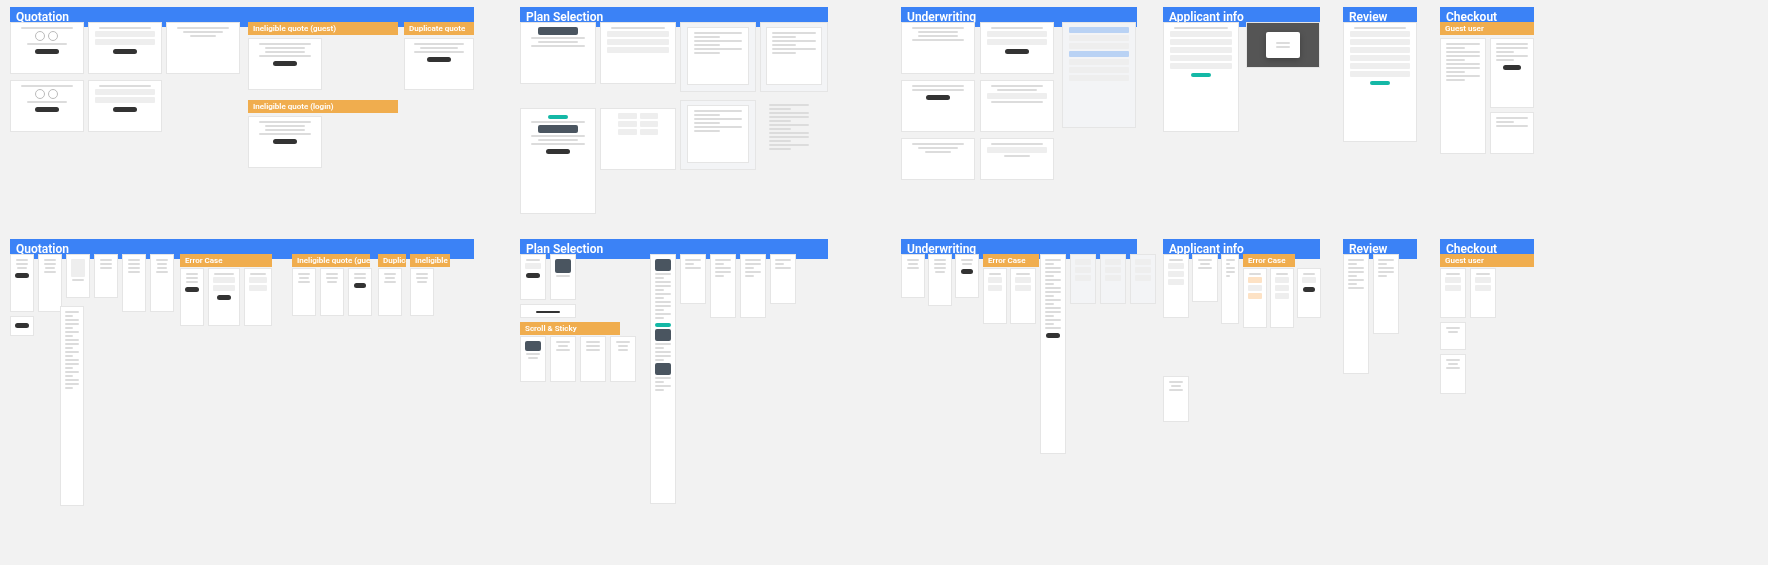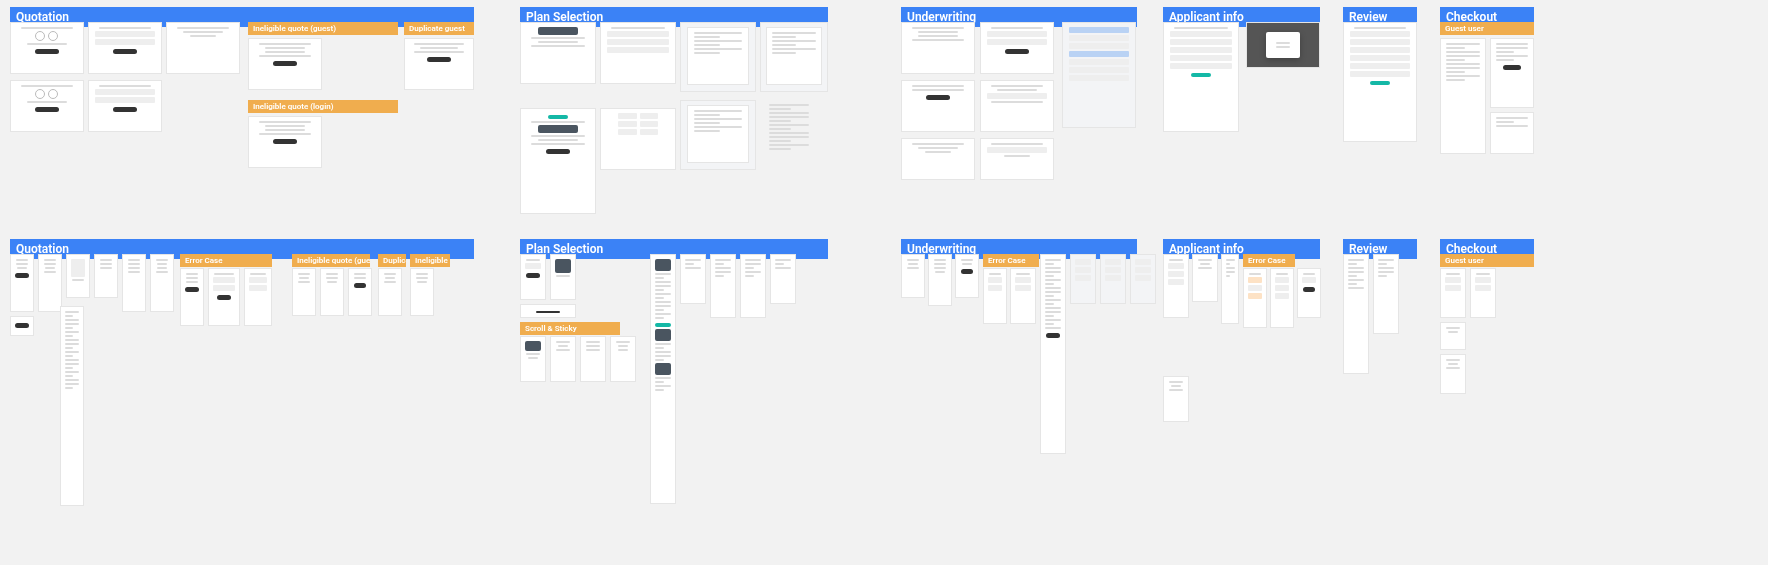--- a/index.html
+++ b/index.html
@@ -118,21 +118,21 @@
 
   <div class="sub" style="left:248px;top:22px;width:150px">Ineligible quote (guest)</div>
   <div class="scr" style="left:248px;top:38px;width:74px;height:52px">
     <div class="bar"></div>
       <div class="bar md"></div>
       <div class="bar md"></div>
       <div class="bar"></div>
       <div class="darkbtn"></div>
   </div>
 
-  <div class="sub" style="left:404px;top:22px;width:70px">Duplicate guest</div>
+  <div class="sub" style="left:404px;top:22px;width:70px">Duplicate quote</div>
   <div class="scr" style="left:404px;top:38px;width:70px;height:52px">
     <div class="bar"></div>
       <div class="bar md"></div>
       <div class="bar"></div>
       <div class="darkbtn"></div>
   </div>
 
   <div class="sub" style="left:248px;top:100px;width:150px">Ineligible quote (login)</div>
   <div class="scr" style="left:248px;top:116px;width:74px;height:52px">
     <div class="bar"></div>

